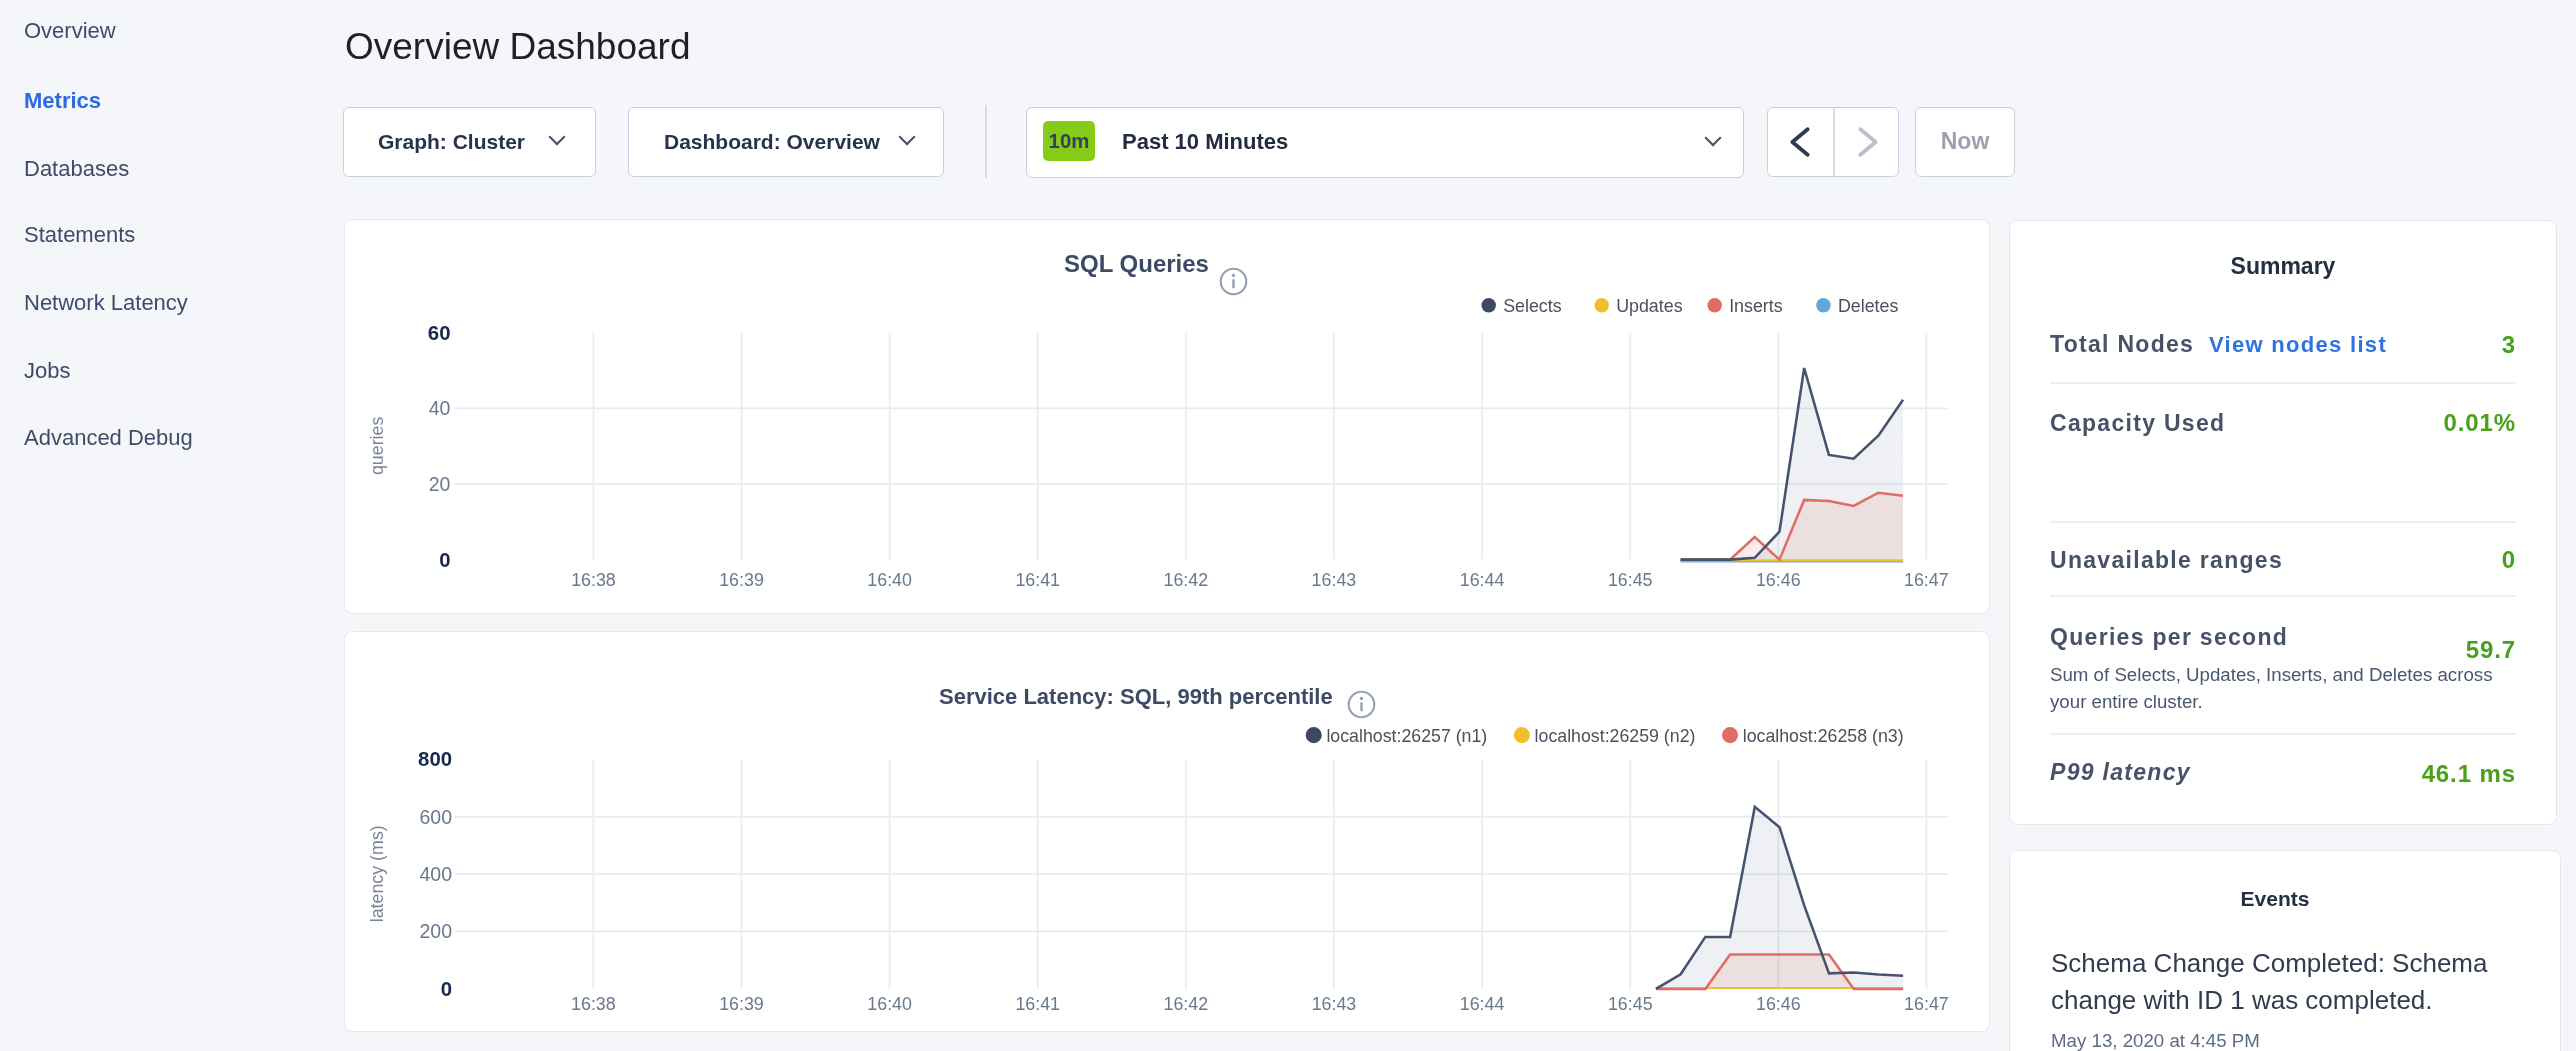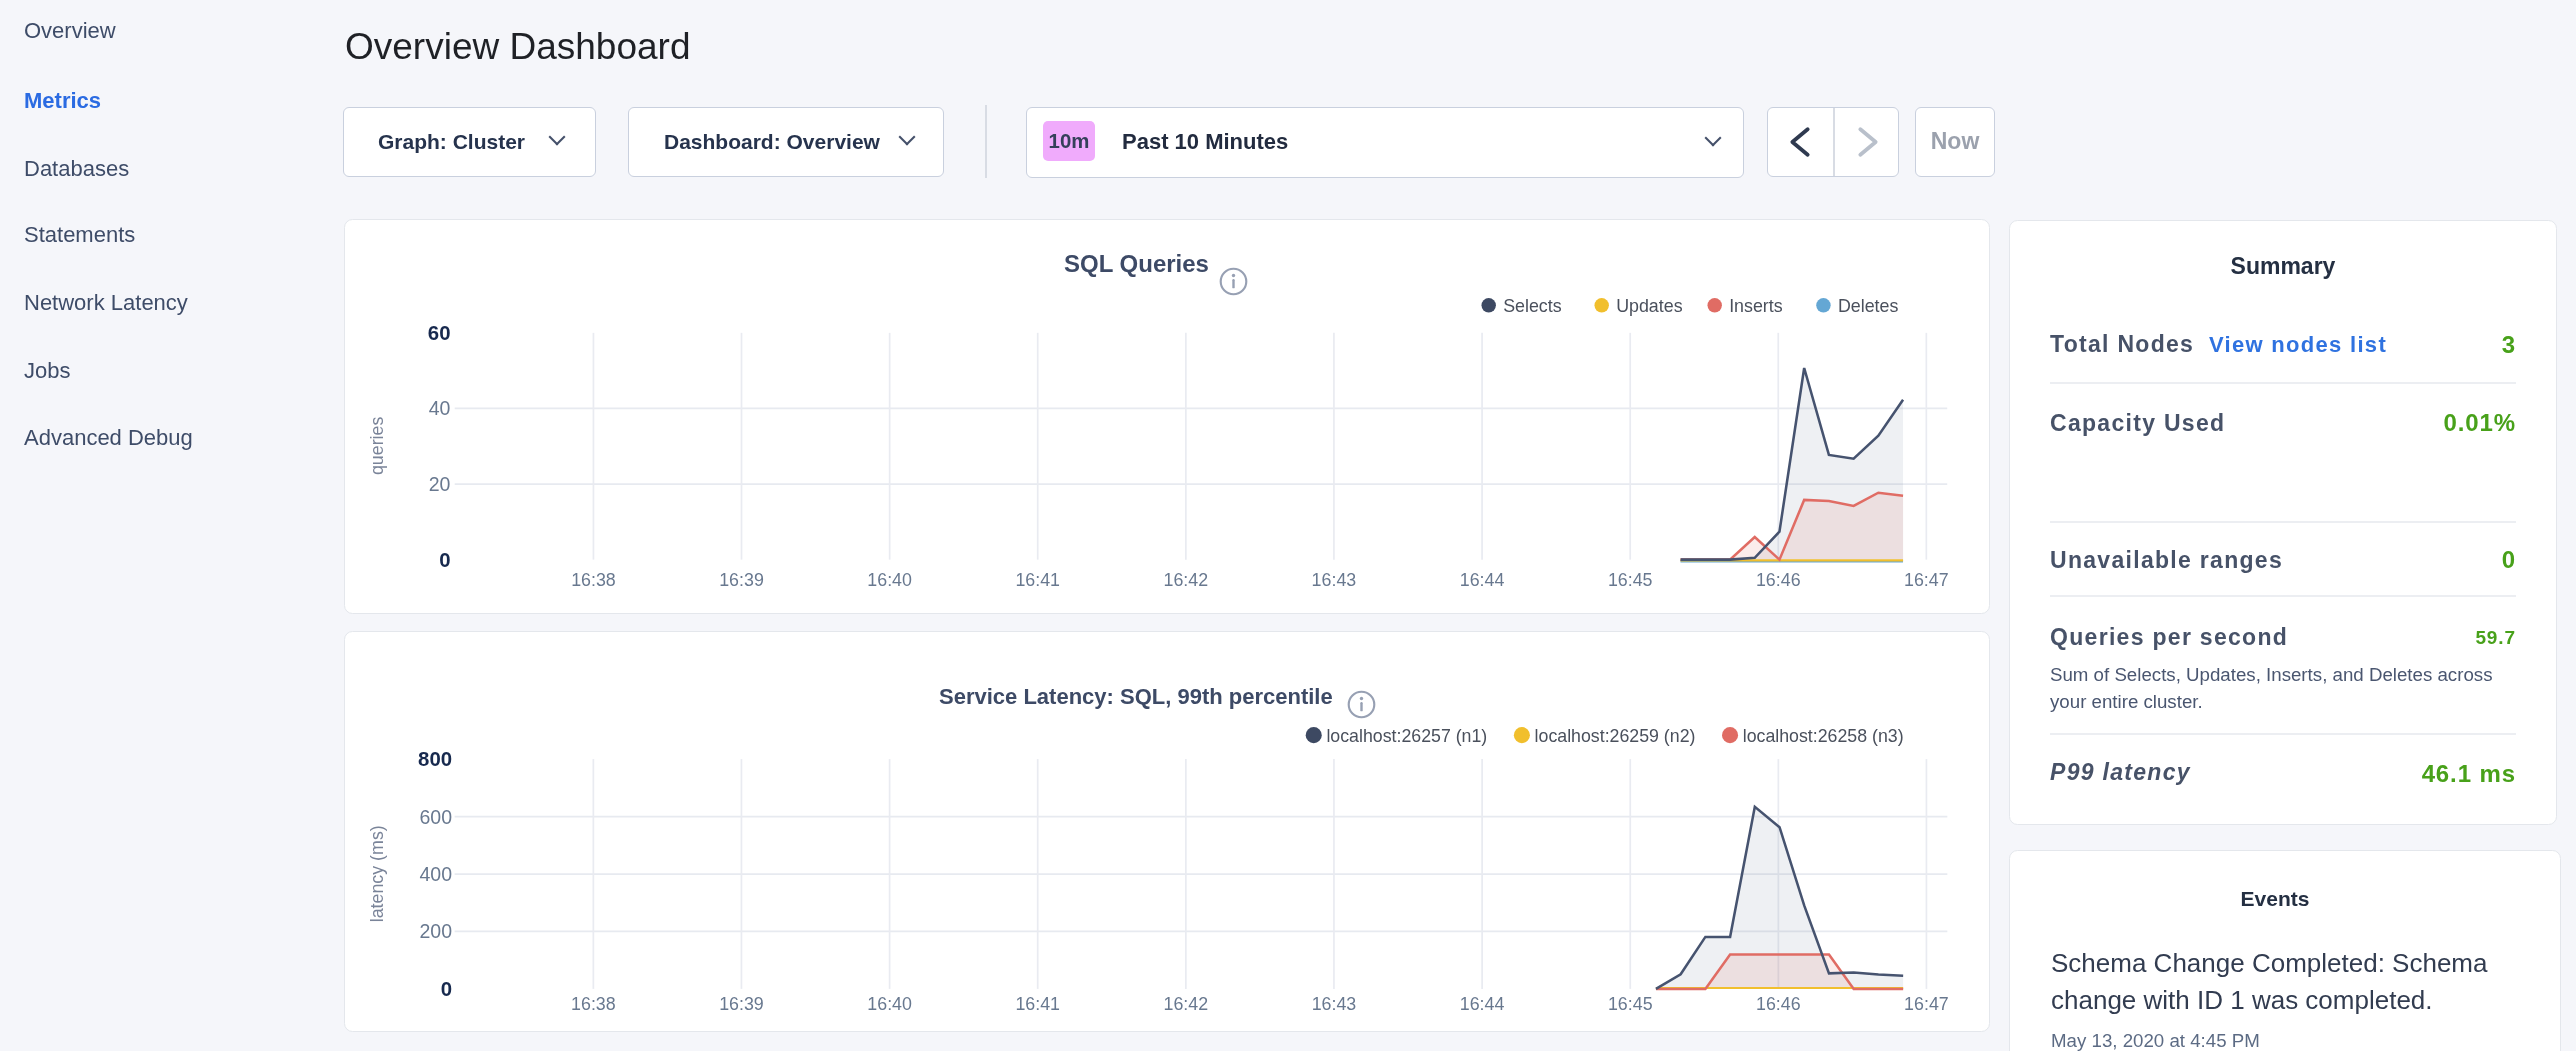--- a/index.html
+++ b/index.html
@@ -32,32 +32,32 @@
   <span class="abs" style="left:34px; top:22px; font-size:21px; font-weight:bold; color:#26334d;">Graph: Cluster</span>
   <span class="chev abs" style="left:207px; top:23px;"></span>
 </div>
 <div class="btn" style="left:628px; top:107px; width:316px; height:70px;">
   <span class="abs" style="left:35px; top:22px; font-size:21px; font-weight:bold; color:#26334d;">Dashboard: Overview</span>
   <span class="abs chev" style="left:272px; top:23px;"></span>
 </div>
 <div class="abs" style="left:985px; top:105px; width:1.7px; height:73px; background:#d8dce4;"></div>
 
 <div class="btn" style="left:1026px; top:107px; width:718px; height:71px;">
-  <span class="abs" style="left:16px; top:12.8px; width:52px; height:40px; background:#f0abfc; border-radius:5.1px; text-align:center; font-size:20.4px; font-weight:bold; color:#35405a; line-height:40px;">10m</span>
+  <span class="abs" style="left:16px; top:12.8px; width:52px; height:40px; background:#84cc16; border-radius:5.1px; text-align:center; font-size:20.4px; font-weight:bold; color:#35405a; line-height:40px;">10m</span>
   <span class="abs" style="left:95px; top:21px; font-size:22px; font-weight:bold; color:#222b3f;">Past 10 Minutes</span>
   <span class="abs chev" style="left:680px; top:24px;"></span>
 </div>
 
 <div class="btn" style="left:1767px; top:107px; width:132px; height:70px;"></div>
 <div class="abs" style="left:1833px; top:108px; width:1.7px; height:68px; background:#d8dce4;"></div>
 <svg class="abs" style="left:1783px; top:124px;" width="102" height="36" viewBox="0 0 120 42">
   <polyline points="29,6 11,21 29,36" fill="none" stroke="#2f3a50" stroke-width="4.5" stroke-linecap="round" stroke-linejoin="round"></polyline>
   <polyline points="91,6 109,21 91,36" fill="none" stroke="#b9c0cb" stroke-width="4.5" stroke-linecap="round" stroke-linejoin="round"></polyline>
 </svg>
-<div class="btn" style="left:1915px; top:107px; width:80px; height:70px; text-align:center;">
+<div class="btn" style="left:1915px; top:107px; width:100px; height:70px; text-align:center;">
   <span style="font-size:23px; font-weight:bold; color:#9ba1ad; line-height:66px;">Now</span>
 </div>
 
 <div class="card" style="left:344px; top:219px; width:1646px; height:395px;"></div>
 <div id="p1" class="abs" style="left:344px; top:219px; width:1646px; height:395px;">
   <div class="abs" style="left:720px; top:31px; font-size:24px; font-weight:bold; color:#3d4a66;">SQL Queries</div>
   <svg class="abs" style="left:875px; top:48px;" width="29" height="29" viewBox="0 0 34 34">
     <circle cx="17" cy="17" r="15" fill="none" stroke="#97a0b3" stroke-width="2.5"></circle>
     <circle cx="17" cy="10" r="2" fill="#97a0b3"></circle>
     <rect x="15.6" y="14" width="2.8" height="11" rx="1.4" fill="#97a0b3"></rect>
@@ -196,21 +196,21 @@
   <div class="abs" style="left:200px; top:112px; font-size:22px; font-weight:bold; color:#2f72e0; letter-spacing:1.3px;">View nodes list</div>
   <div class="abs grn" style="right:41px; top:111px; font-size:24px; letter-spacing:0.9px;">3</div>
   <div class="divider" style="top:162px;"></div>
   <div class="abs sumlabel" style="left:41px; top:190px;">Capacity Used</div>
   <div class="abs grn" style="right:41px; top:189px; font-size:24px; letter-spacing:0.9px;">0.01%</div>
   <div class="divider" style="top:301px;"></div>
   <div class="abs sumlabel" style="left:41px; top:327px;">Unavailable ranges</div>
   <div class="abs grn" style="right:41px; top:326px; font-size:24px; letter-spacing:0.9px;">0</div>
   <div class="divider" style="top:375px;"></div>
   <div class="abs sumlabel" style="left:41px; top:404px;">Queries per second</div>
-  <div class="abs grn" style="right:41px; top:407px; font-size:19px; letter-spacing:0.9px;margin-left:16px;">59.7</div>
+  <div class="abs grn" style="right:41px; top:416px; font-size:24px; letter-spacing:0.9px;margin-left:16px;">59.7</div>
   <div class="abs" style="left:41px; top:441px; font-size:18.7px; line-height:27px; color:#4a5670;">Sum of Selects, Updates, Inserts, and Deletes across<br>your entire cluster.</div>
   <div class="divider" style="top:513px;"></div>
   <div class="abs sumlabel" style="left:41px; top:539px;font-style:italic;">P99 latency</div>
   <div class="abs grn" style="right:41px; top:540px; font-size:24px; letter-spacing:0.9px;">46.1 ms</div>
 </div>
 
 <div class="card" style="left:2009px; top:850px; width:552px; height:238px;"></div>
 <div class="abs" style="left:2009px; top:850px; width:532px; height:202px;">
   <div class="abs" style="top:37px; width:100%; text-align:center; font-size:21px; font-weight:bold; color:#242f42;">Events</div>
   <div class="abs" style="left:42px; top:95px; font-size:26px; line-height:37px; color:#323c50;">Schema Change Completed: Schema<br>change with ID 1 was completed.</div>

